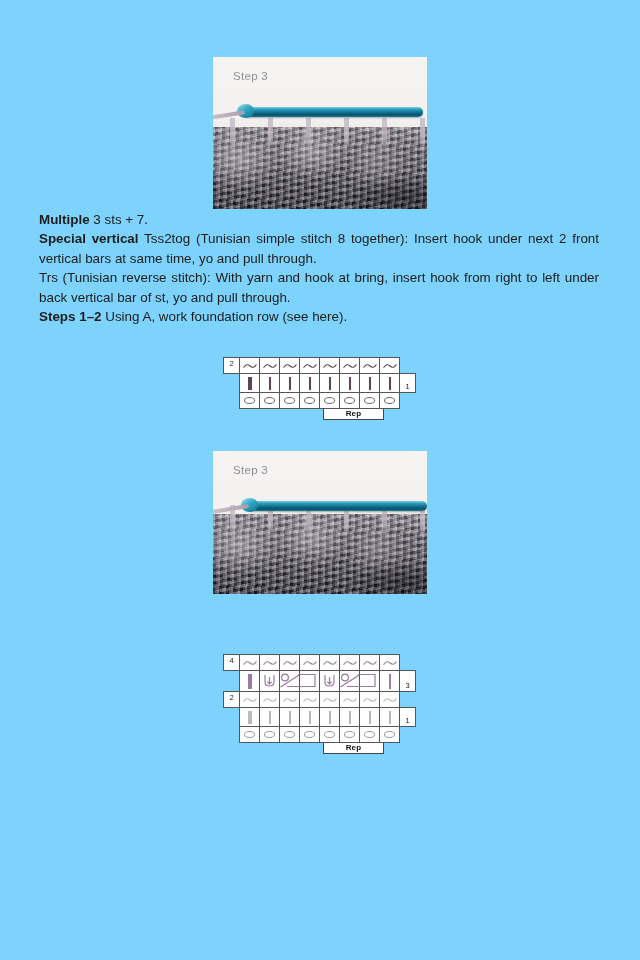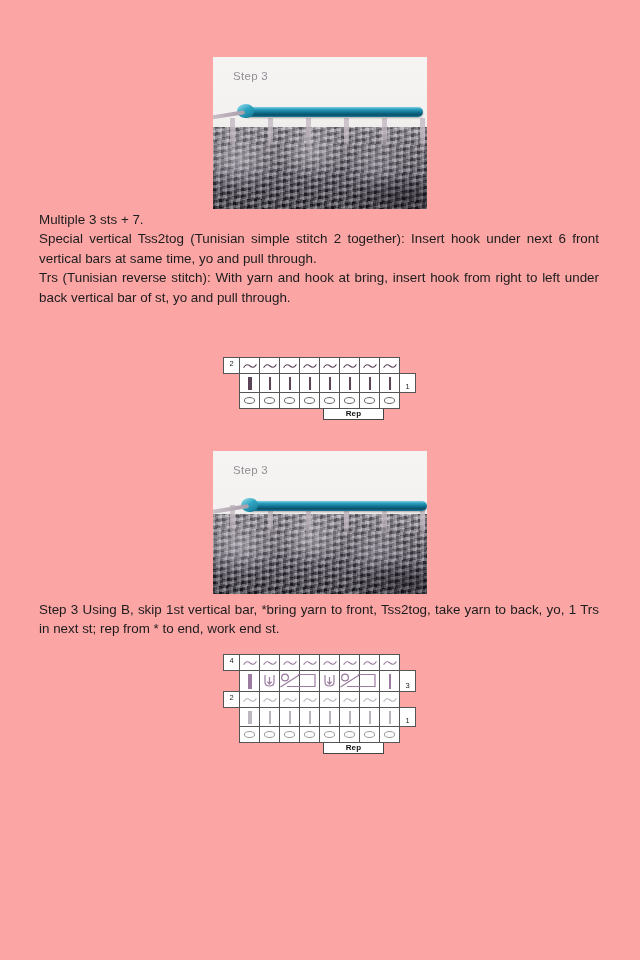--- a/index.html
+++ b/index.html
@@ -5,21 +5,21 @@
   * { box-sizing: border-box; }
   html, body {
     margin: 0; padding: 0;
     width: 640px; height: 960px;
     background: #ffffff;
     font-family: "Liberation Sans", sans-serif;
   }
   .page {
     position: relative;
     width: 640px; height: 960px;
-    background: #fca5a5;
+    background: #7dd3fc;
     overflow: hidden;
   }
 
   
   .photo {
     position: absolute;
     left: 213px;
     width: 214px;
     background: #f2f1ef;
     overflow: hidden;
@@ -104,21 +104,21 @@
     width: 560px;
     font-size: 13.4px;
     line-height: 19.4px;
     color: #1c1c1c;
     text-align: justify;
     text-justify: inter-word;
   }
   .tb-1 { top: 210px; }
   .tb-2 { top: 600px; }
   .textblock p { margin: 0; }
-  .textblock b { font-weight: normal; }
+  .textblock b { font-weight: bold; }
 
   
   .chart {
     position: absolute;
     left: 0; right: 0;
     display: flex;
     justify-content: center;
   }
   .chart-1 { top: 358px; }
   .chart-2 { top: 655px; }
@@ -219,24 +219,27 @@
     <div class="ph-hook-tip" style="left:24px; top:47px; width:17px; height:14px;"></div>
     <div class="ph-yarn-tail" style="left:-4px; top:56px; width:36px;"></div>
     <div class="photo-caption">Step 3</div>
   </div>
 
   <div class="textblock tb-1">
     <p>
       <b>Multiple</b><span> 3 sts + 7.</span>
     </p>
     <p>
-      <b>Special vertical</b><span> Tss2tog (Tunisian simple stitch 2 together): Insert hook under next 6 front vertical bars at same time, yo and pull through.</span>
+      <b>Special vertical</b><span> Tss2tog (Tunisian simple stitch 8 together): Insert hook under next 2 front vertical bars at same time, yo and pull through.</span>
     </p>
     <p>
       <span>Trs (Tunisian reverse stitch): With yarn and hook at bring, insert hook from right to left under back vertical bar of st, yo and pull through.</span>
+    </p>
+    <p>
+      <b>Steps 1–2</b><span> Using A, work foundation row (see here).</span>
     </p>
   </div>
 
   <div class="chart chart-1">
     <div class="chart-inner">
 
       <div class="grid-row">
         <div class="numcell" style="height:17px;">2</div>
         <div class="cell">
             <svg class="sym sym-wave" viewBox="0 0 16 9">
@@ -354,25 +357,20 @@
   <div class="photo photo-2">
     <div class="ph-bg"></div>
     <div class="ph-fabric" style="top:44%; bottom:0;"></div>
     <div class="ph-loops" style="top:38%; height:22%;"></div>
     <div class="ph-hook" style="left:34px; top:50px; width:180px; height:10px;"></div>
     <div class="ph-hook-tip" style="left:28px; top:47px; width:17px; height:14px;"></div>
     <div class="ph-yarn-tail" style="left:-2px; top:56px; width:38px;"></div>
     <div class="photo-caption">Step 3</div>
   </div>
 
-  <div class="textblock tb-2">
-    <p>
-      <b>Step 3</b><span> Using B, skip 1st vertical bar, *bring yarn to front, Tss2tog, take yarn to back, yo, 1 Trs in next st; rep from * to end, work end st.</span>
-    </p>
-  </div>
 
   <div class="chart chart-2">
     <div class="chart-inner">
 
       <div class="grid-row">
         <div class="numcell" style="height:17px;">4</div>
         <div class="cell">
             <svg class="sym sym-wave" viewBox="0 0 16 9">
               <path d="M1 6 Q4 1 8 4.5 Q12 8 15 3" stroke="#9b7ba0" stroke-width="1.3" fill="none" stroke-linecap="round"></path>
             </svg>

